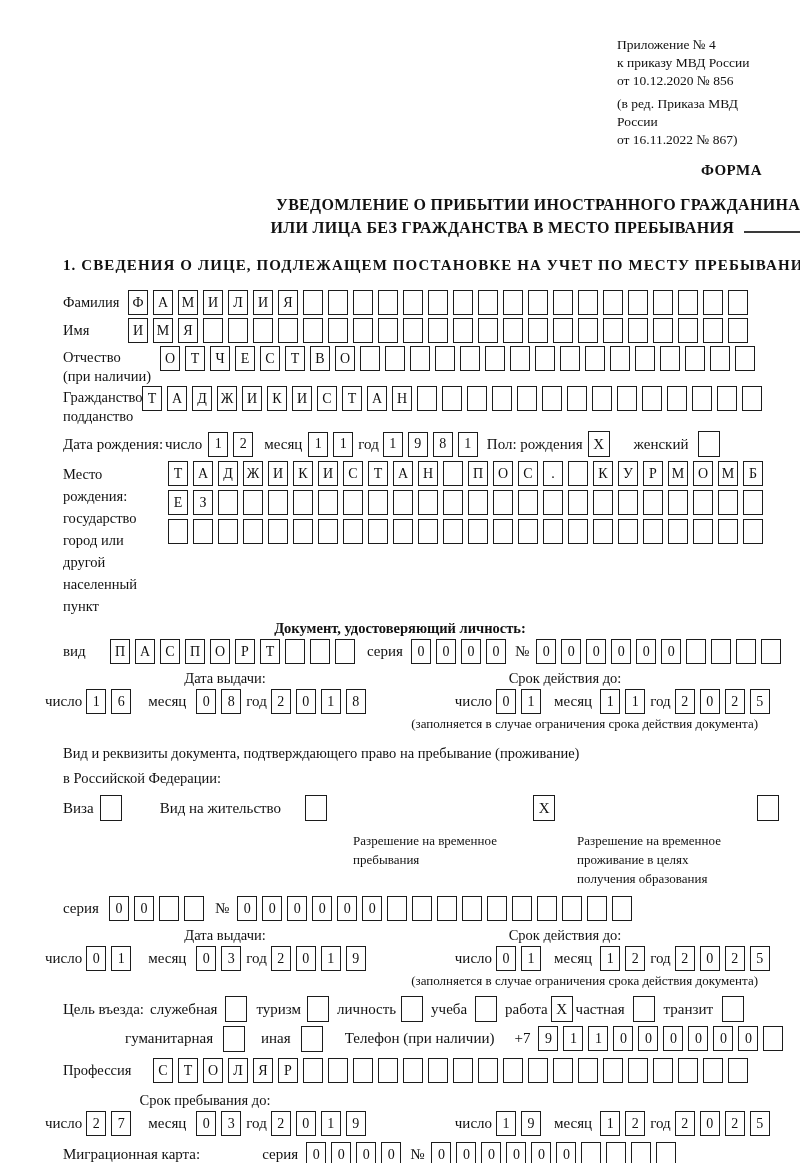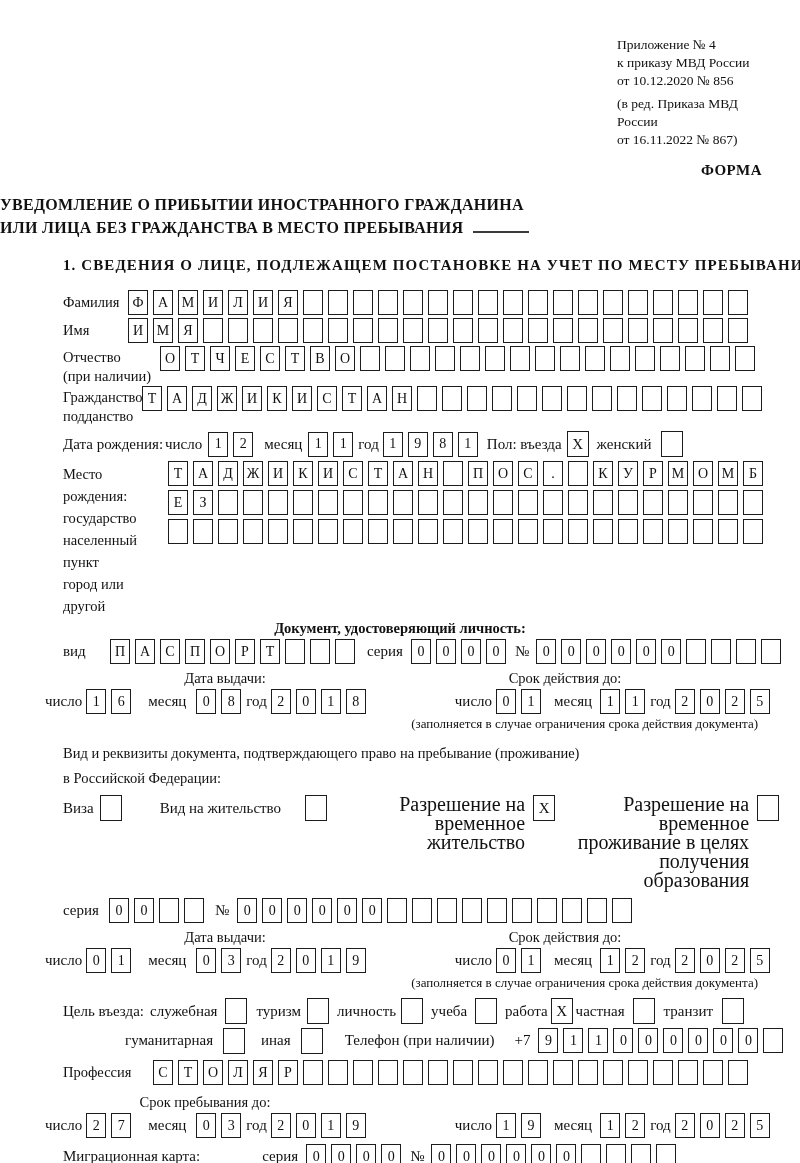--- a/index.html
+++ b/index.html
@@ -5,21 +5,21 @@
   * { margin:0; padding:0; box-sizing:border-box; }
   html,body { background:#fff; }
   body {
     width:800px; height:1163px; overflow:hidden;
     font-family:"Liberation Serif","DejaVu Serif",serif;
     color:#111; position:relative;
   }
   .appendix { margin:36px 35px 0 617px; font-size:13.5px; line-height:18px; }
   .appendix .note { margin-top:5px; }
   .forma { margin-top:13px; padding-right:38px; text-align:right; font-weight:bold; font-size:15px; letter-spacing:.5px; }
-  .title { margin-top:14px; text-align:left; font-weight:bold; font-size:16px; line-height:23px; letter-spacing:.3px; }
+  .title { margin-top:14px; text-align:right; font-weight:bold; font-size:16px; line-height:23px; letter-spacing:.3px; }
   .blank-line { display:inline-block; width:56px; border-bottom:2.5px solid #3a3a3a; height:14px; margin-left:10px; }
   .section { margin:18px 30px 0 63px; font-weight:bold; font-size:15px; letter-spacing:1.1px; white-space:nowrap; }
 
   .frow { display:flex; align-items:flex-start; margin-left:63px; }
   .flabel { font-size:14.5px; line-height:25px; flex:none; }
   .flabel.ml { line-height:19px; padding-top:2px; }
   .boxrow { display:flex; flex:none; }
   .cell {
     width:20px; height:25px; flex:none;
     border:1.6px solid #1c1c1c; margin-right:5px;
@@ -32,21 +32,21 @@
     display:inline-flex; align-items:center; justify-content:center;
     font-size:15px; background:#fff;
   }
   .tok { font-size:15px; line-height:25px; white-space:nowrap; flex:none; }
   .center-head { text-align:center; font-size:14.5px; }
   .doc-heading { margin-top:3px; text-align:center; font-weight:bold; font-size:14.5px; }
   .dategrid { display:flex; margin-left:45px; margin-top:6px; }
   .daterow { display:flex; align-items:center; margin-left:45px; margin-top:2px; }
   .small-note { font-size:13px; text-align:right; padding-right:42px; margin-top:2px; }
   .intro { margin-left:63px; font-size:14.5px; line-height:25px; }
-  .multi { text-align:right; font-size:20px; line-height:19px; }
+  .multi { text-align:left; font-size:13px; line-height:19px;margin-top:36px; }
 </style>
 </head>
 <body>
 
 <div class="appendix">
   <div>Приложение № 4</div>
   <div>к приказу МВД России</div>
   <div>от 10.12.2020 № 856</div>
   <div class="note">(в ред. Приказа МВД России</div>
   <div>от 16.11.2022 № 867)</div>
@@ -204,32 +204,32 @@
       <span class="cell">1</span>
       <span class="cell">1</span>
     </span>
   <span class="tok">год</span>
   <span class="boxrow" style="margin-left:4px">
       <span class="cell">1</span>
       <span class="cell">9</span>
       <span class="cell">8</span>
       <span class="cell">1</span>
     </span>
-  <span class="tok" style="margin-left:4px">Пол: въезда</span>
+  <span class="tok" style="margin-left:4px">Пол: рождения</span>
   <span class="checkbox" style="margin-left:5px">X</span>
-  <span class="tok" style="margin-left:8px">женский</span>
+  <span class="tok" style="margin-left:24px">женский</span>
   <span class="checkbox" style="margin-left:10px"></span>
 </div>
 
 <div class="frow" style="margin-top:4px">
   <div class="flabel ml" style="width:105px; line-height:22px">
     <div>Место рождения:</div>
     <div>государство</div>
+    <div>город или другой</div>
     <div>населенный пункт</div>
-    <div>город или другой</div>
   </div>
   <div>
     <div class="boxrow">
         <span class="cell">Т</span>
         <span class="cell">А</span>
         <span class="cell">Д</span>
         <span class="cell">Ж</span>
         <span class="cell">И</span>
         <span class="cell">К</span>
         <span class="cell">И</span>
@@ -389,21 +389,21 @@
 <div class="intro" style="margin-top:9px">Вид и реквизиты документа, подтверждающего право на пребывание (проживание)</div>
 <div class="intro">в Российской Федерации:</div>
 
 <div class="frow" style="margin-top:4px">
   <span class="tok" style="line-height:26px">Виза</span>
   <span class="checkbox" style="margin-left:6px"></span>
   <span class="tok" style="margin-left:38px; line-height:26px">Вид на жительство</span>
   <span class="checkbox" style="margin-left:24px"></span>
   <div class="multi" style="margin-left:26px; width:172px">
     <div>Разрешение на временное</div>
-    <div>жительство</div>
+    <div>пребывания</div>
   </div>
   <span class="checkbox" style="margin-left:8px">X</span>
   <div class="multi" style="margin-left:22px; width:172px">
     <div>Разрешение на временное</div>
     <div>проживание в целях</div>
     <div>получения образования</div>
   </div>
   <span class="checkbox" style="margin-left:8px"></span>
 </div>
 

